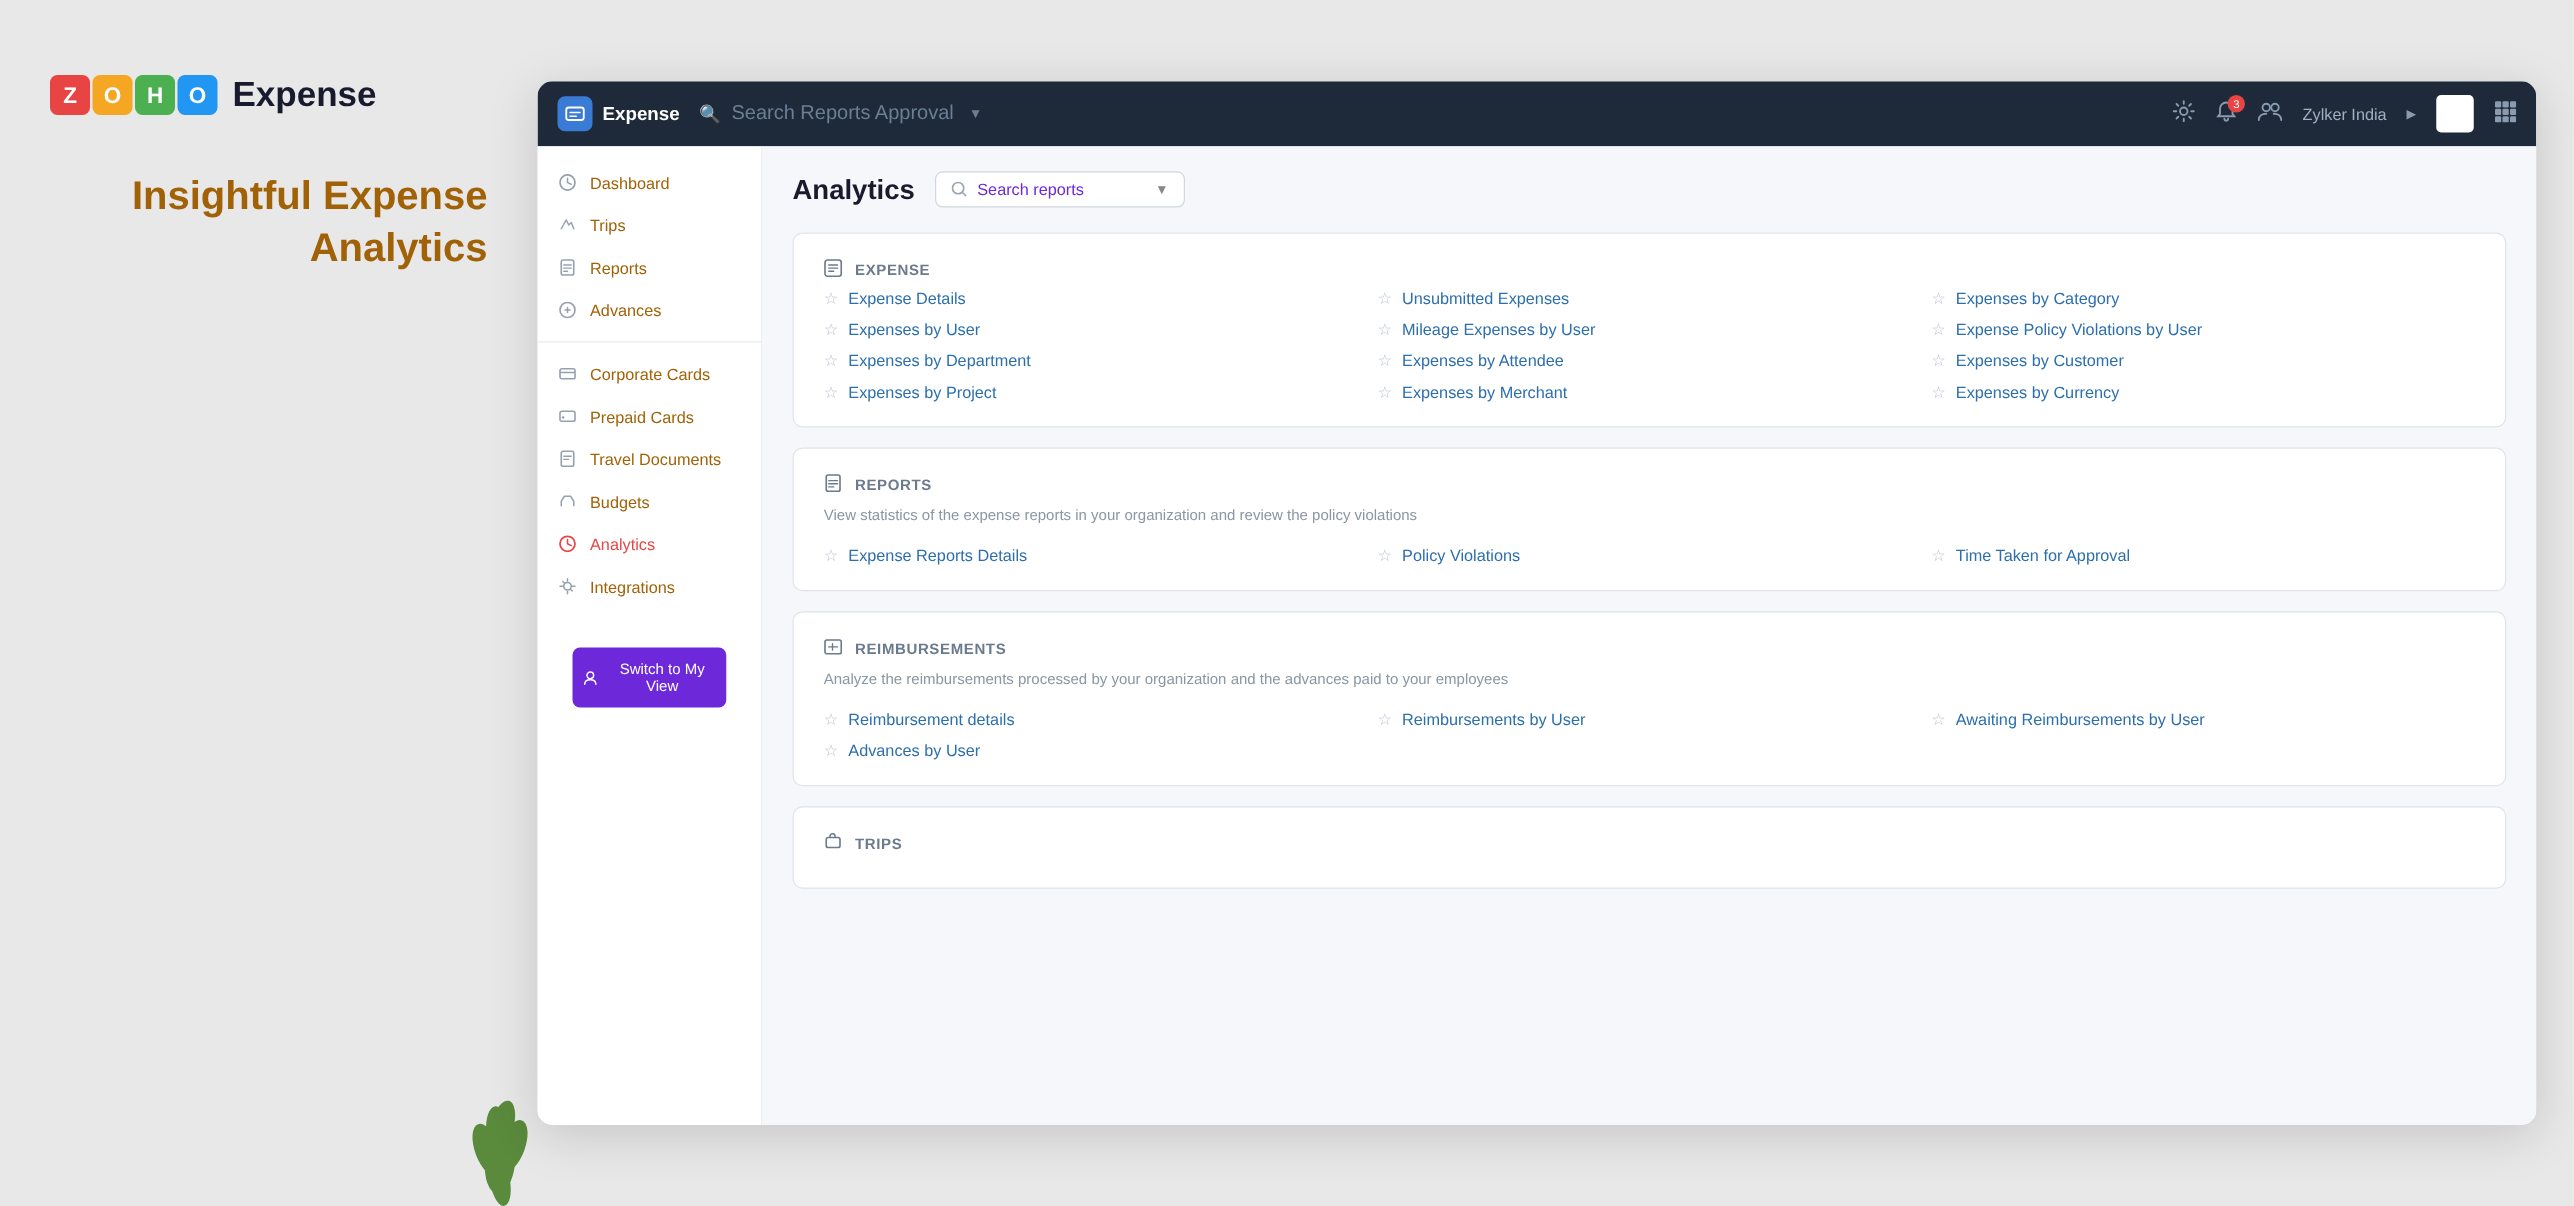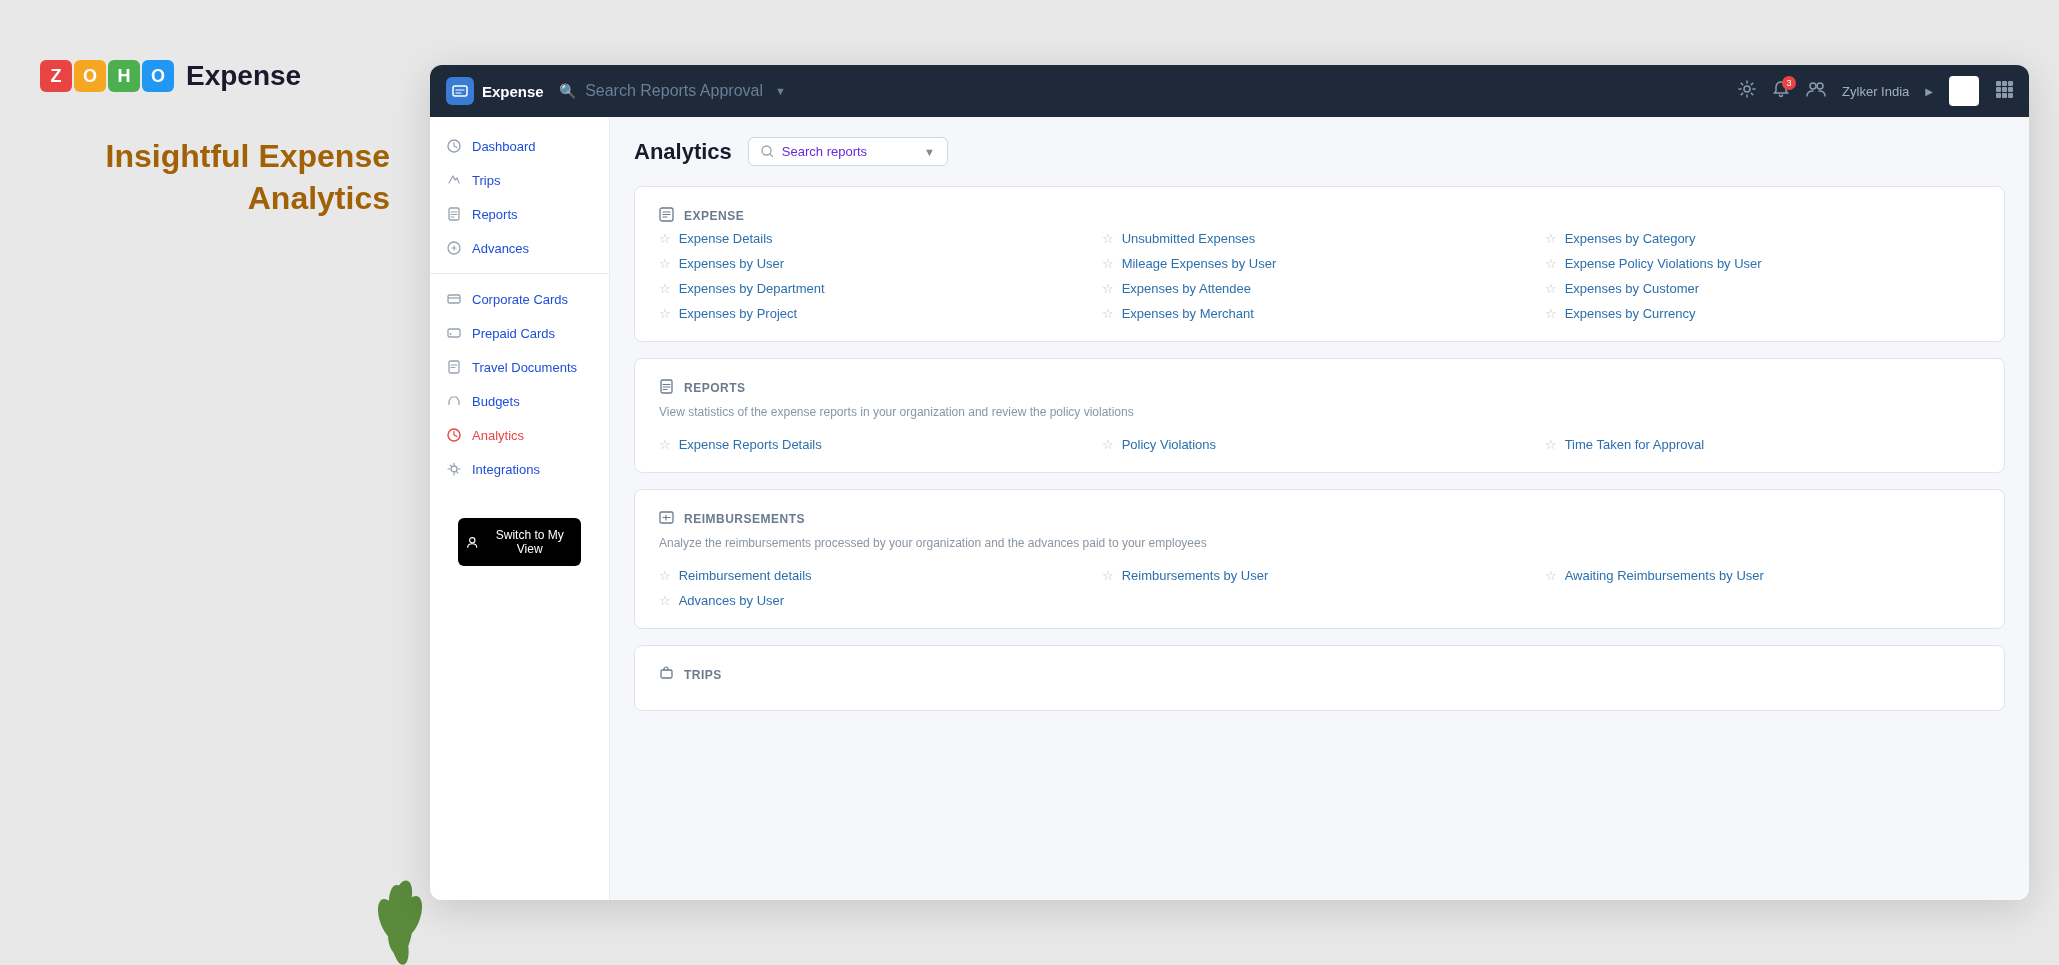--- a/index.html
+++ b/index.html
@@ -198,21 +198,21 @@
       padding: 12px 0;
       flex-shrink: 0;
     }
 
     .sidebar-item {
       display: flex;
       align-items: center;
       gap: 10px;
       padding: 9px 16px;
       font-size: 13px;
-      color: #1d4ed8;
+      color: #a16207;
       cursor: pointer;
       border-radius: 0;
       transition: background 0.15s;
     }
 
     .sidebar-item.active {
       color: #e84444;
       background: transparent;
     }
 
@@ -232,21 +232,21 @@
     }
 
     .sidebar-divider {
       height: 1px;
       background: #e8ecf0;
       margin: 8px 0;
     }
 
     .switch-btn {
       margin: 16px;
-      background: #000000;
+      background: #6d28d9;
       color: white;
       border: none;
       border-radius: 6px;
       padding: 10px 8px;
       font-size: 12px;
       cursor: pointer;
       display: flex;
       align-items: center;
       gap: 8px;
       width: calc(100% - 32px);

